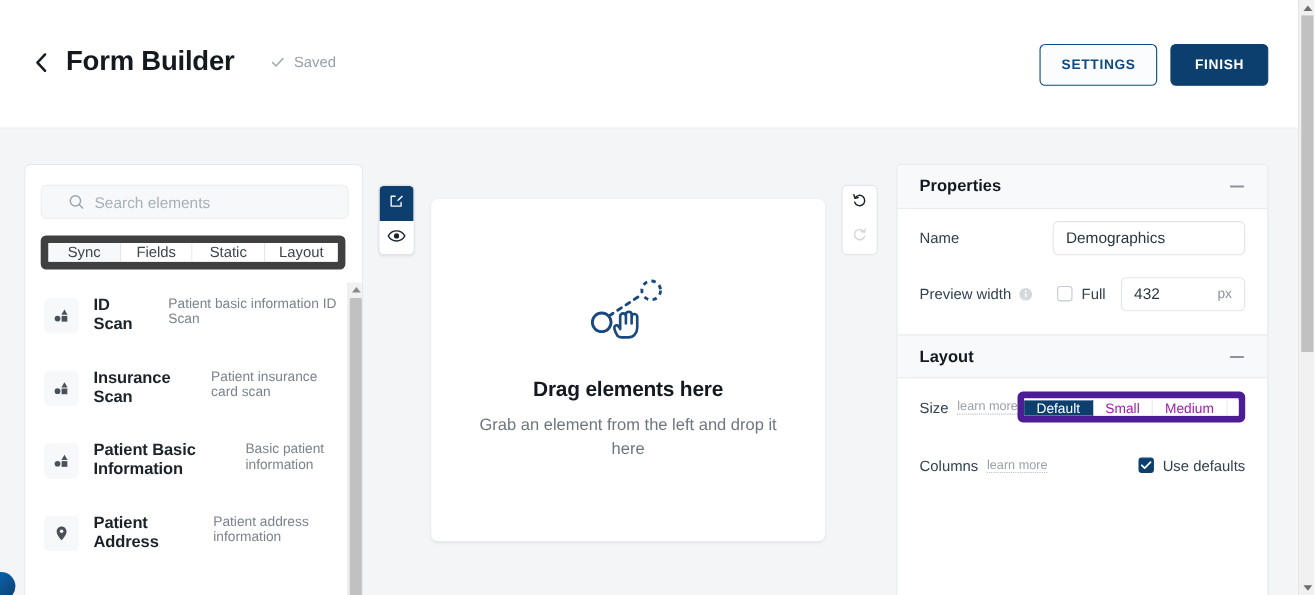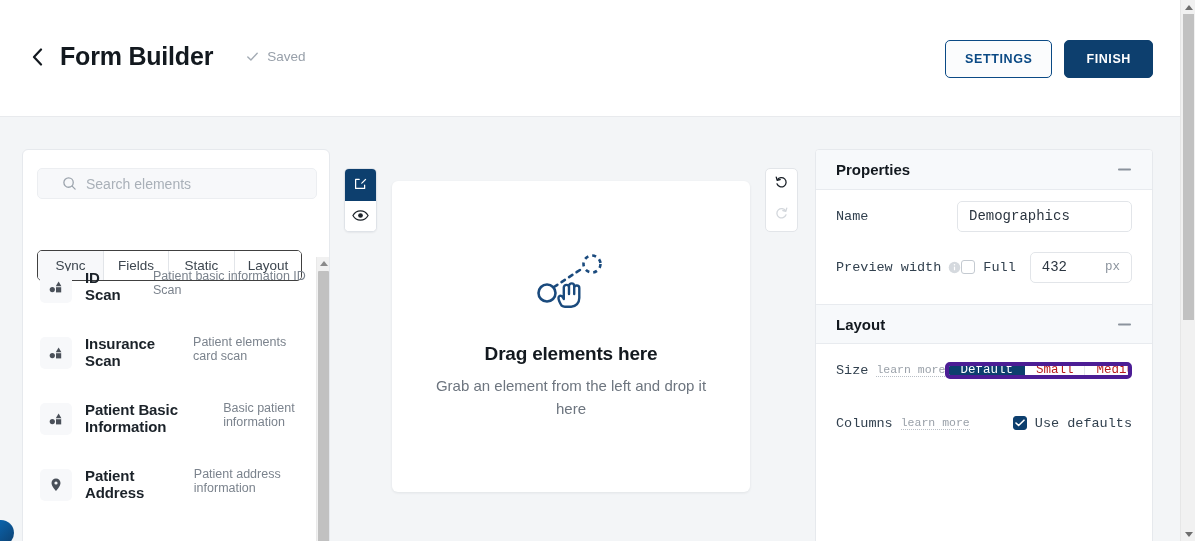--- a/index.html
+++ b/index.html
@@ -88,23 +88,22 @@
     border: 1px solid #eceef1;
     border-radius: 5px;
     display: flex; align-items: center; padding: 0 24px; gap: 9px;
   }
   .search-icon { width: 15px; height: 15px; color: #9ca4ad; flex: 0 0 auto; }
   .search-text { font-size: 14px; color: #a9b0b8; }
 
   .tabs {
     position: absolute; left: 14px; top: 64px;
     display: flex; height: 31px;
-    border: 1px solid #404040; border-radius: 5px;
-    overflow: hidden;
-    margin-top: 36px;
+    border: 7px solid #404040; border-radius: 5px;
+    overflow: hidden;
   }
   .tab {
     display: flex; align-items: center; justify-content: center;
     font-size: 13.5px; color: #3d464f;
     border-right: 1px solid #e2e5e9;
     background: #ffffff; cursor: pointer;
   }
   .tab:last-child { border-right: none; }
   .tab.active { background: #f7f8fa; }
   .tab-sync { width: 66px; }
@@ -219,21 +218,21 @@
     padding: 0 20px;
   }
   .section-title { font-size: 15px; font-weight: bold; color: #13191f; }
   .collapse-btn {
     width: 16px; height: 16px; color: #8b939d; cursor: pointer;
     display: flex; align-items: center; justify-content: center;
     font-size: 17px; line-height: 1;
   }
   .prop-row {
     display: flex; align-items: center;
-    padding: 0 20px; height: 44px; font-family: Liberation Mono, monospace;
+    padding: 0 20px; height: 44px;
   }
   .prop-label { font-size: 13.5px; color: #32414f; white-space: nowrap; }
   .name-input {
     margin-left: auto;
     width: 175px; height: 31px;
     border: 1px solid #e2e5e9; border-radius: 5px;
     background: #ffffff;
     display: flex; align-items: center; padding: 0 11px;
     font-size: 14px; color: #2b3540; cursor: text;
   }
@@ -263,26 +262,26 @@
     font-size: 14px; color: #2b3540; cursor: text;
   }
   .px-unit { font-size: 12.5px; color: #8b939d; }
 
   .learn-more {
     font-size: 11.5px; color: #9aa1a9; margin-left: 8px;
     border-bottom: 1px dotted #b9bfc6; cursor: pointer;
     white-space: nowrap;
   }
   .seg-group {
-    margin-left: auto; display: flex; height: 17px;
-    border: 4px solid #4c1d95; border-radius: 5px; overflow: hidden;
+    margin-left: auto; display: flex; height: 28px;
+    border: 6px solid #4c1d95; border-radius: 5px; overflow: hidden; align-items: flex-end;
   }
   .seg {
     display: flex; align-items: center; justify-content: center;
-    font-size: 12.5px; color: #b91c1c;
+    font-size: 12.5px; color: #a21caf;
     background: #ffffff;
     border-right: 1px solid #e2e5e9;
     padding: 0 11px; cursor: pointer; white-space: nowrap;
   }
   .seg:last-child { border-right: none; }
   .seg.active { background: #0d3f6e; color: #ffffff; border-right-color: #0d3f6e; }
   .use-defaults-wrap {
     display: flex; align-items: center; gap: 8px; margin-left: auto; padding-left: 32px;
   }
 
@@ -388,21 +387,21 @@
         <div class="element-item">
           <span class="el-icon-box">
             <svg width="16" height="16" viewBox="0 0 16 16" fill="none" aria-hidden="true">
               <circle cx="4.3" cy="10.6" r="2.6" fill="#4a5059"></circle>
               <rect x="8" y="8.2" width="5.2" height="5.2" fill="#4a5059"></rect>
               <path d="M10.6 2.4 L13.4 7.2 L7.8 7.2 Z" fill="#4a5059"></path>
             </svg>
           </span>
           <span class="el-text">
             <span class="el-title">Insurance Scan</span>
-            <span class="el-desc">Patient elements card scan</span>
+            <span class="el-desc">Patient insurance card scan</span>
           </span>
         </div>
 
         <div class="element-item">
           <span class="el-icon-box">
             <svg width="16" height="16" viewBox="0 0 16 16" fill="none" aria-hidden="true">
               <circle cx="4.3" cy="10.6" r="2.6" fill="#4a5059"></circle>
               <rect x="8" y="8.2" width="5.2" height="5.2" fill="#4a5059"></rect>
               <path d="M10.6 2.4 L13.4 7.2 L7.8 7.2 Z" fill="#4a5059"></path>
             </svg>

